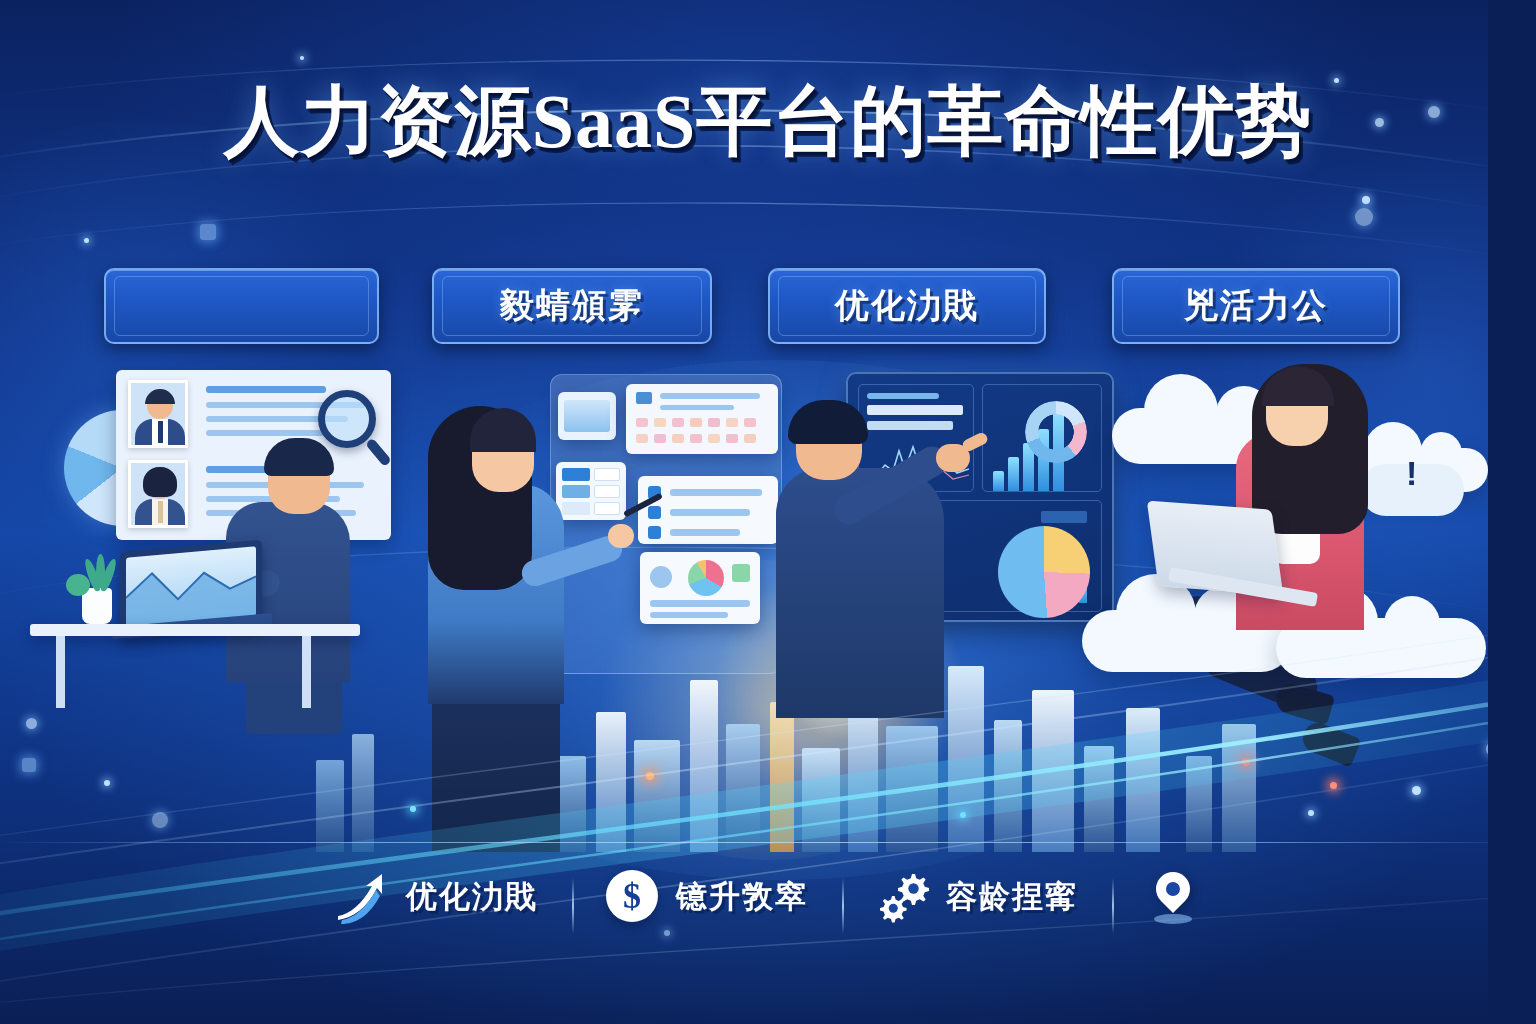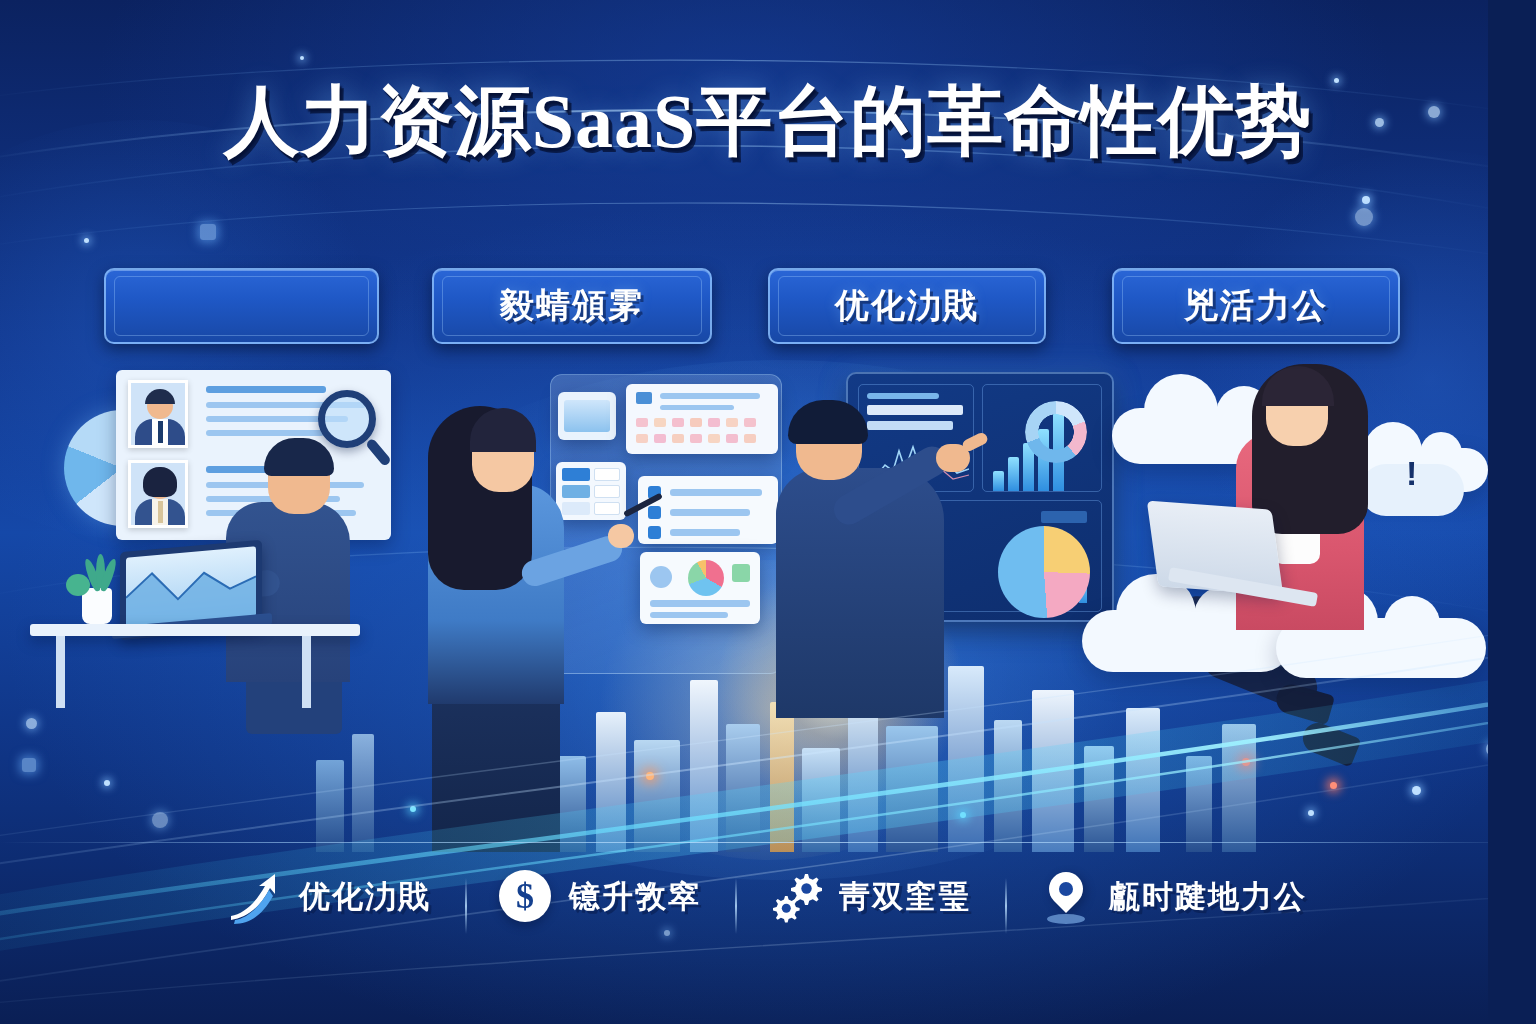--- a/index.html
+++ b/index.html
@@ -629,25 +629,24 @@
       <div class="foot-icon">
         <svg viewBox="0 0 54 54" style="width:54px;height:54px;">
           <g fill="#ffffff">
             <path d="M36,4 l3,0 l1.2,4.2 l3.6,1.5 l3.7,-2.3 l2.1,2.1 l-2.3,3.7 l1.5,3.6 l4.2,1.2 l0,3 l-4.2,1.2 l-1.5,3.6 l2.3,3.7 l-2.1,2.1 l-3.7,-2.3 l-3.6,1.5 l-1.2,4.2 l-3,0 l-1.2,-4.2 l-3.6,-1.5 l-3.7,2.3 l-2.1,-2.1 l2.3,-3.7 l-1.5,-3.6 l-4.2,-1.2 l0,-3 l4.2,-1.2 l1.5,-3.6 l-2.3,-3.7 l2.1,-2.1 l3.7,2.3 l3.6,-1.5 Z"></path>
             <circle cx="37.5" cy="18.5" r="5.2" fill="#1a47a0"></circle>
             <path d="M16,26 l2.6,0 l1,3.6 l3.1,1.3 l3.2,-2 l1.8,1.8 l-2,3.2 l1.3,3.1 l3.6,1 l0,2.6 l-3.6,1 l-1.3,3.1 l2,3.2 l-1.8,1.8 l-3.2,-2 l-3.1,1.3 l-1,3.6 l-2.6,0 l-1,-3.6 l-3.1,-1.3 l-3.2,2 l-1.8,-1.8 l2,-3.2 l-1.3,-3.1 l-3.6,-1 l0,-2.6 l3.6,-1 l1.3,-3.1 l-2,-3.2 l1.8,-1.8 l3.2,2 l3.1,-1.3 Z"></path>
             <circle cx="17.3" cy="38.3" r="4.5" fill="#1a47a0"></circle>
           </g>
         </svg>
       </div>
-      <span class="foot-label">靑双窐琧</span>
+      <span class="foot-label">容龄捏寗</span>
     </div>
 
     <div class="foot-item">
       <div class="foot-icon">
         <div class="ic-pin"></div>
         <div class="ic-pin-shadow"></div>
       </div>
-      <span class="foot-label">甗时踺地力公</span>
     </div>
   </div>
 
 </div>
 
 </body></html>

